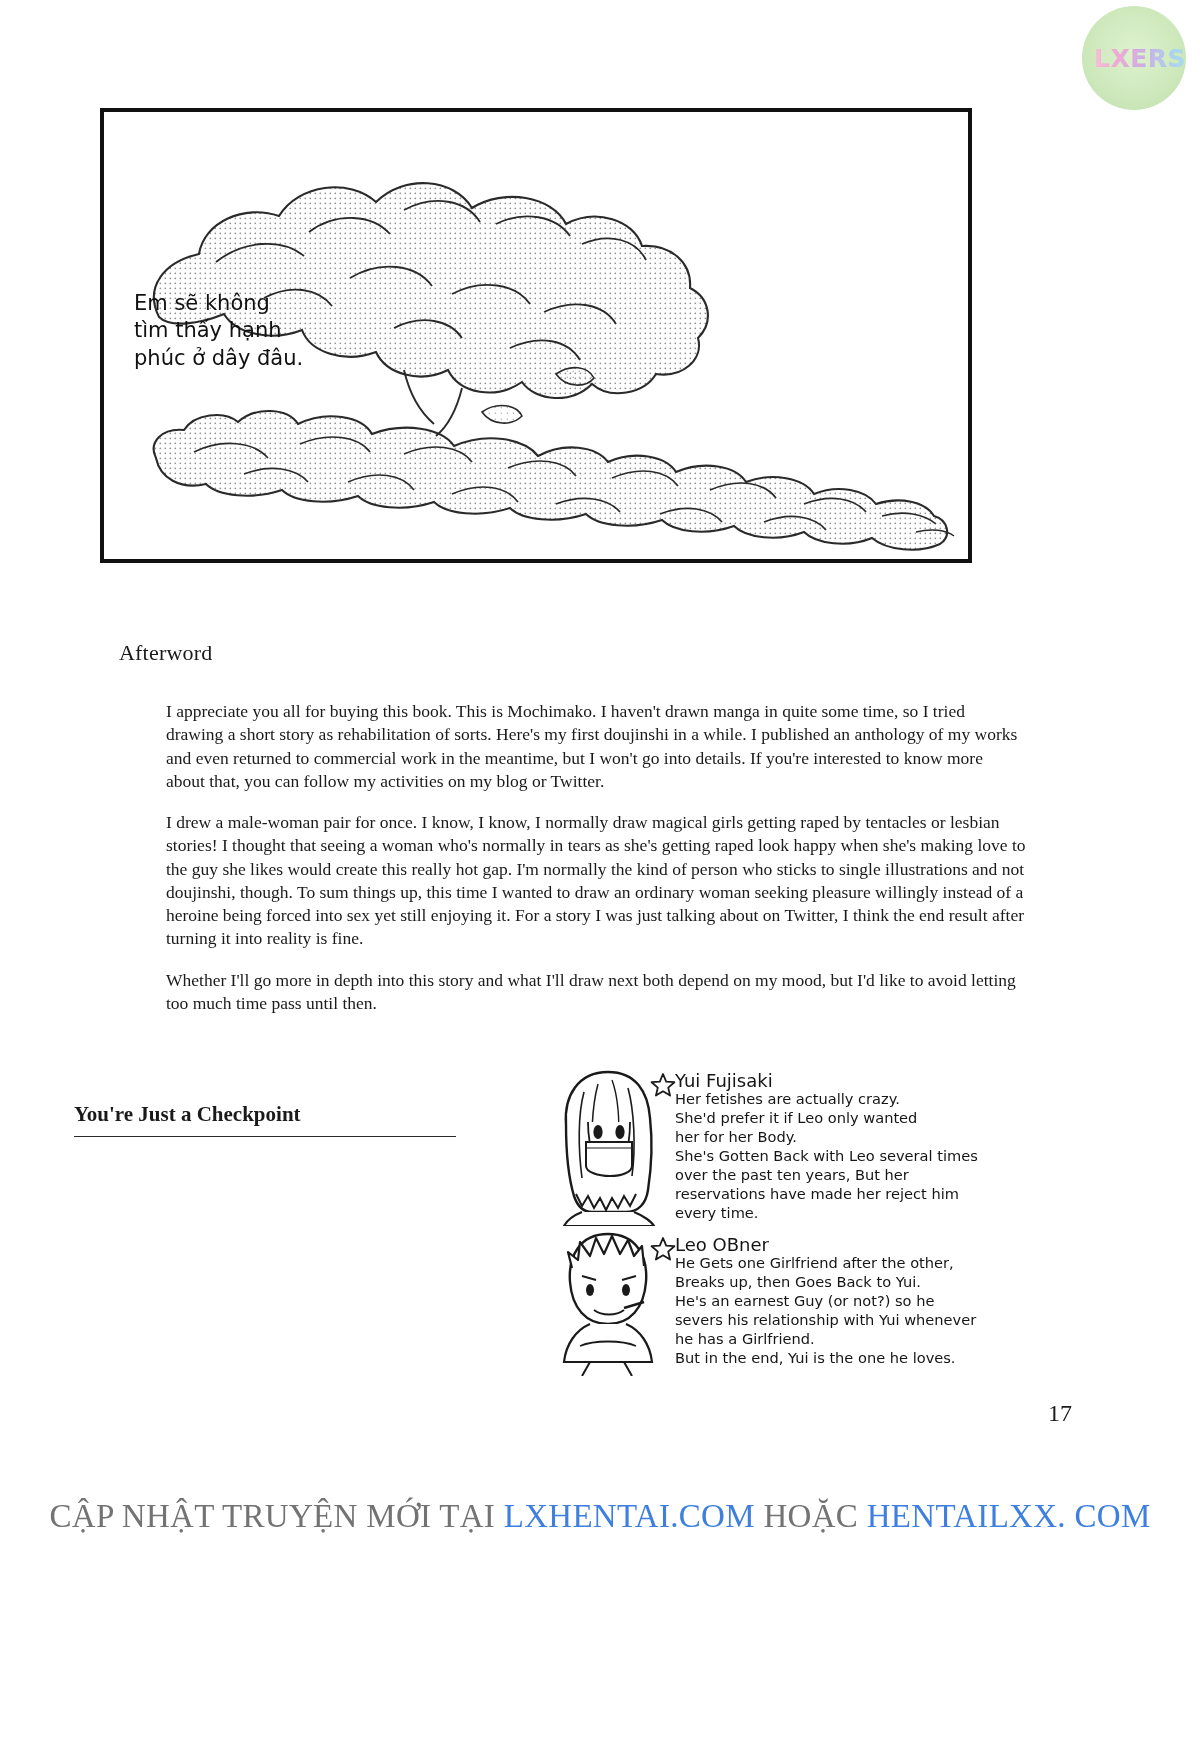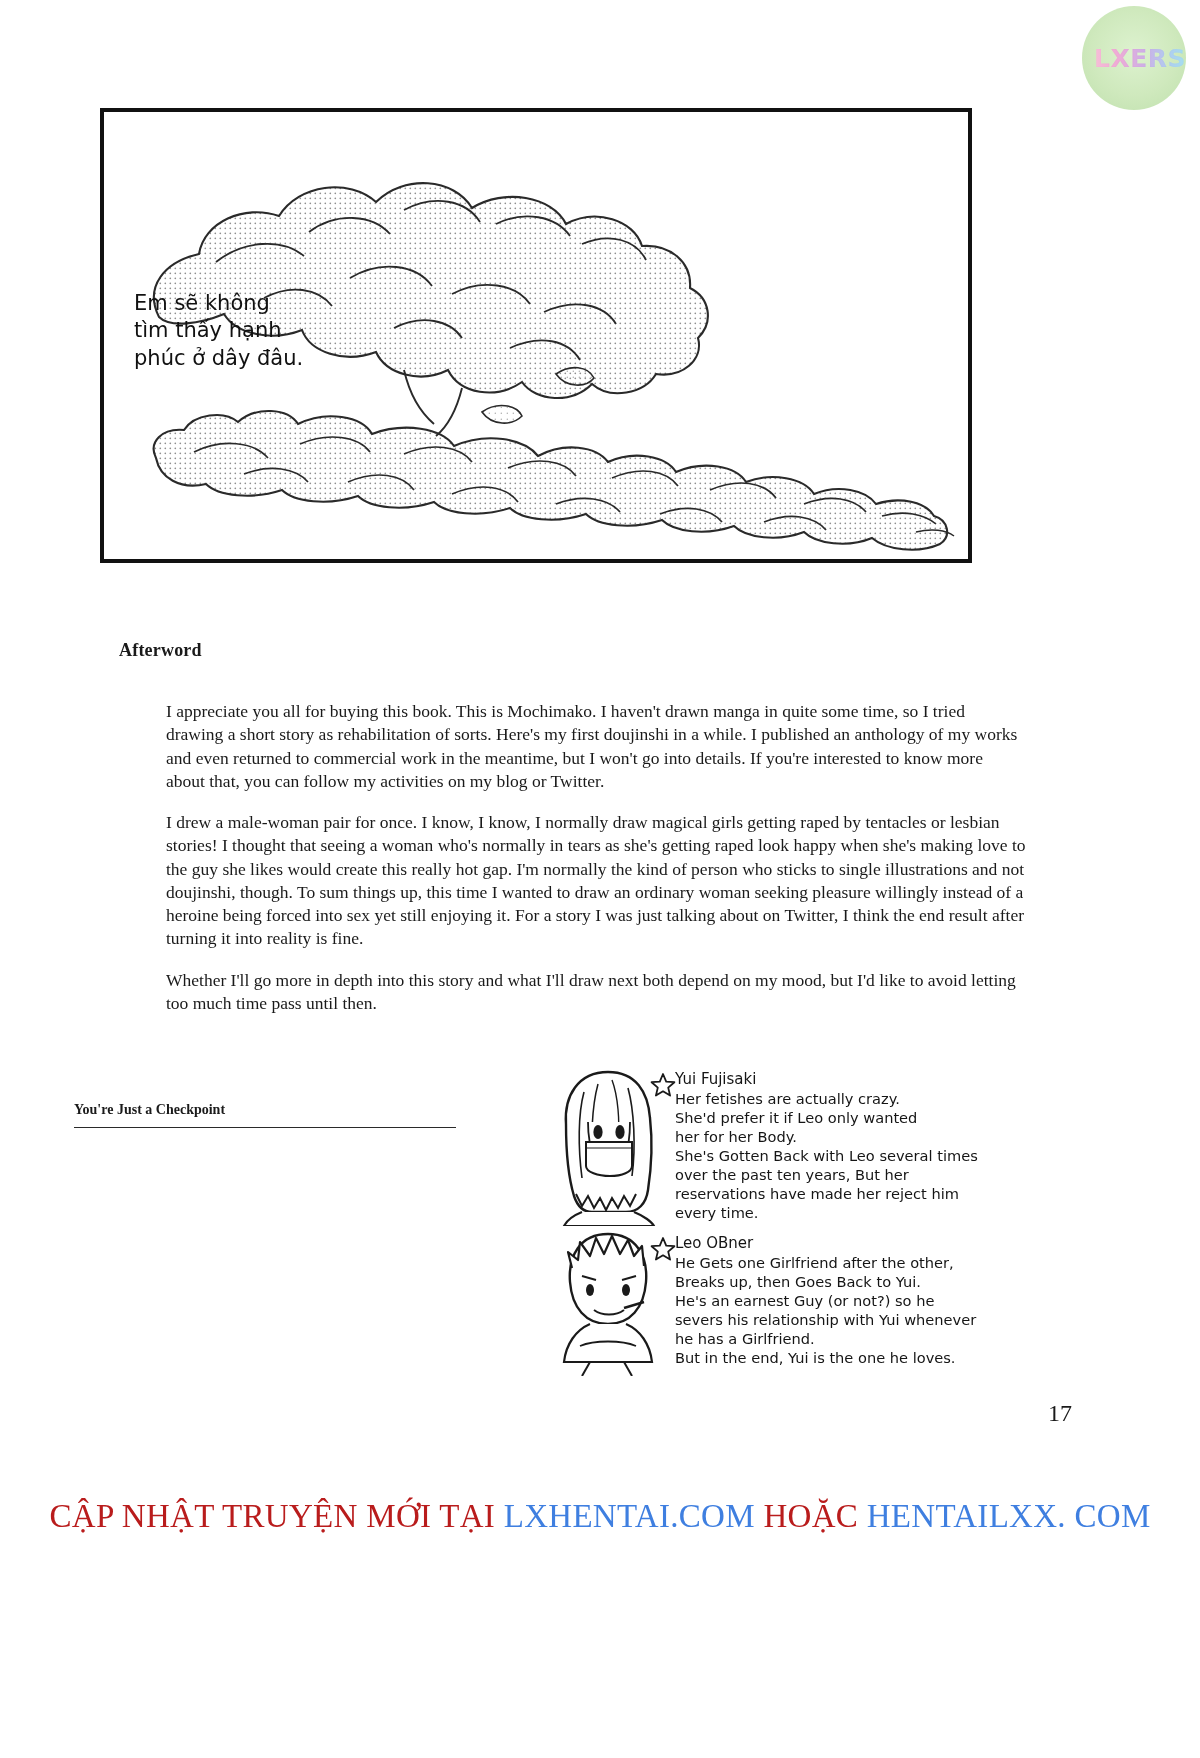--- a/index.html
+++ b/index.html
@@ -54,40 +54,40 @@
     color: #111;
     white-space: pre-line;
   }
   #bubble-left  { left: 30px;  top: 178px; width: 220px; }
   #bubble-right { left: 655px; top: 125px; width: 215px; text-align: center; }
 
   
   #afterword-heading {
     position: absolute; left: 119px; top: 640px;
     font-family: "Liberation Serif", serif;
-    font-weight: bold;
-    font-size: 18px;
+    font-weight: normal;
+    font-size: 22px;
     letter-spacing: 0.2px;
   }
   #afterword-body {
     position: absolute; left: 119px; top: 700px;
     width: 860px;
     font-size: 17.5px;
     line-height: 1.33;
     margin-left: 47px;
   }
   #afterword-body p { margin: 0 0 18px 0; }
   #afterword-body p:last-child { margin-bottom: 0; }
 
   
   #colophon { position: absolute; left: 74px; top: 1102px; width: 390px; }
   #colophon-title {
     font-family: "Liberation Serif", serif;
     font-weight: bold;
-    font-size: 14px;
+    font-size: 21px;
     padding-bottom: 9px;
   }
   #colophon-rule {
     border-bottom: 1.6px solid #2a2a2a;
     width: 382px;
     margin-bottom: 16px;
   }
   #colophon-lines {
     font-size: 18px;
     line-height: 1.37;
@@ -100,21 +100,21 @@
   .profile-art { position: absolute; }
   .profile-text {
     font-family: "DejaVu Sans", sans-serif;
     font-size: 14.6px;
     line-height: 1.30;
     color: #151515;
     white-space: pre-line;
   }
   .profile-name {
     font-family: "DejaVu Sans", sans-serif;
-    font-size: 15px;
+    font-size: 18px;
     color: #151515;
   }
   .star-icon { position: absolute; }
 
   #yui-art  { left: 8px;   top: 8px; }
   #yui-star { left: 110px; top: 14px; }
   #yui-name { position: absolute; left: 135px; top: 12px; }
   #yui-desc { position: absolute; left: 135px; top: 32px; width: 400px; }
 
   #leo-art  { left: 10px;  top: 168px; }
@@ -133,21 +133,21 @@
   
   #footer-banner {
     position: absolute; left: 0; top: 1498px;
     width: 1200px;
     text-align: center;
     font-family: "Liberation Serif", serif;
     font-size: 33px;
     letter-spacing: 0.3px;
     white-space: nowrap;
   }
-  #footer-banner .f-dark { color: #b91c1c; }
+  #footer-banner .f-dark { color: #737373; }
   #footer-banner .f-link { color: #3f7fe0; }
 </style>
 </head>
 <body>
 
 <div id="watermark">
   <span class="wm-text">LXERS</span>
 </div>
 
 <div id="panel">

